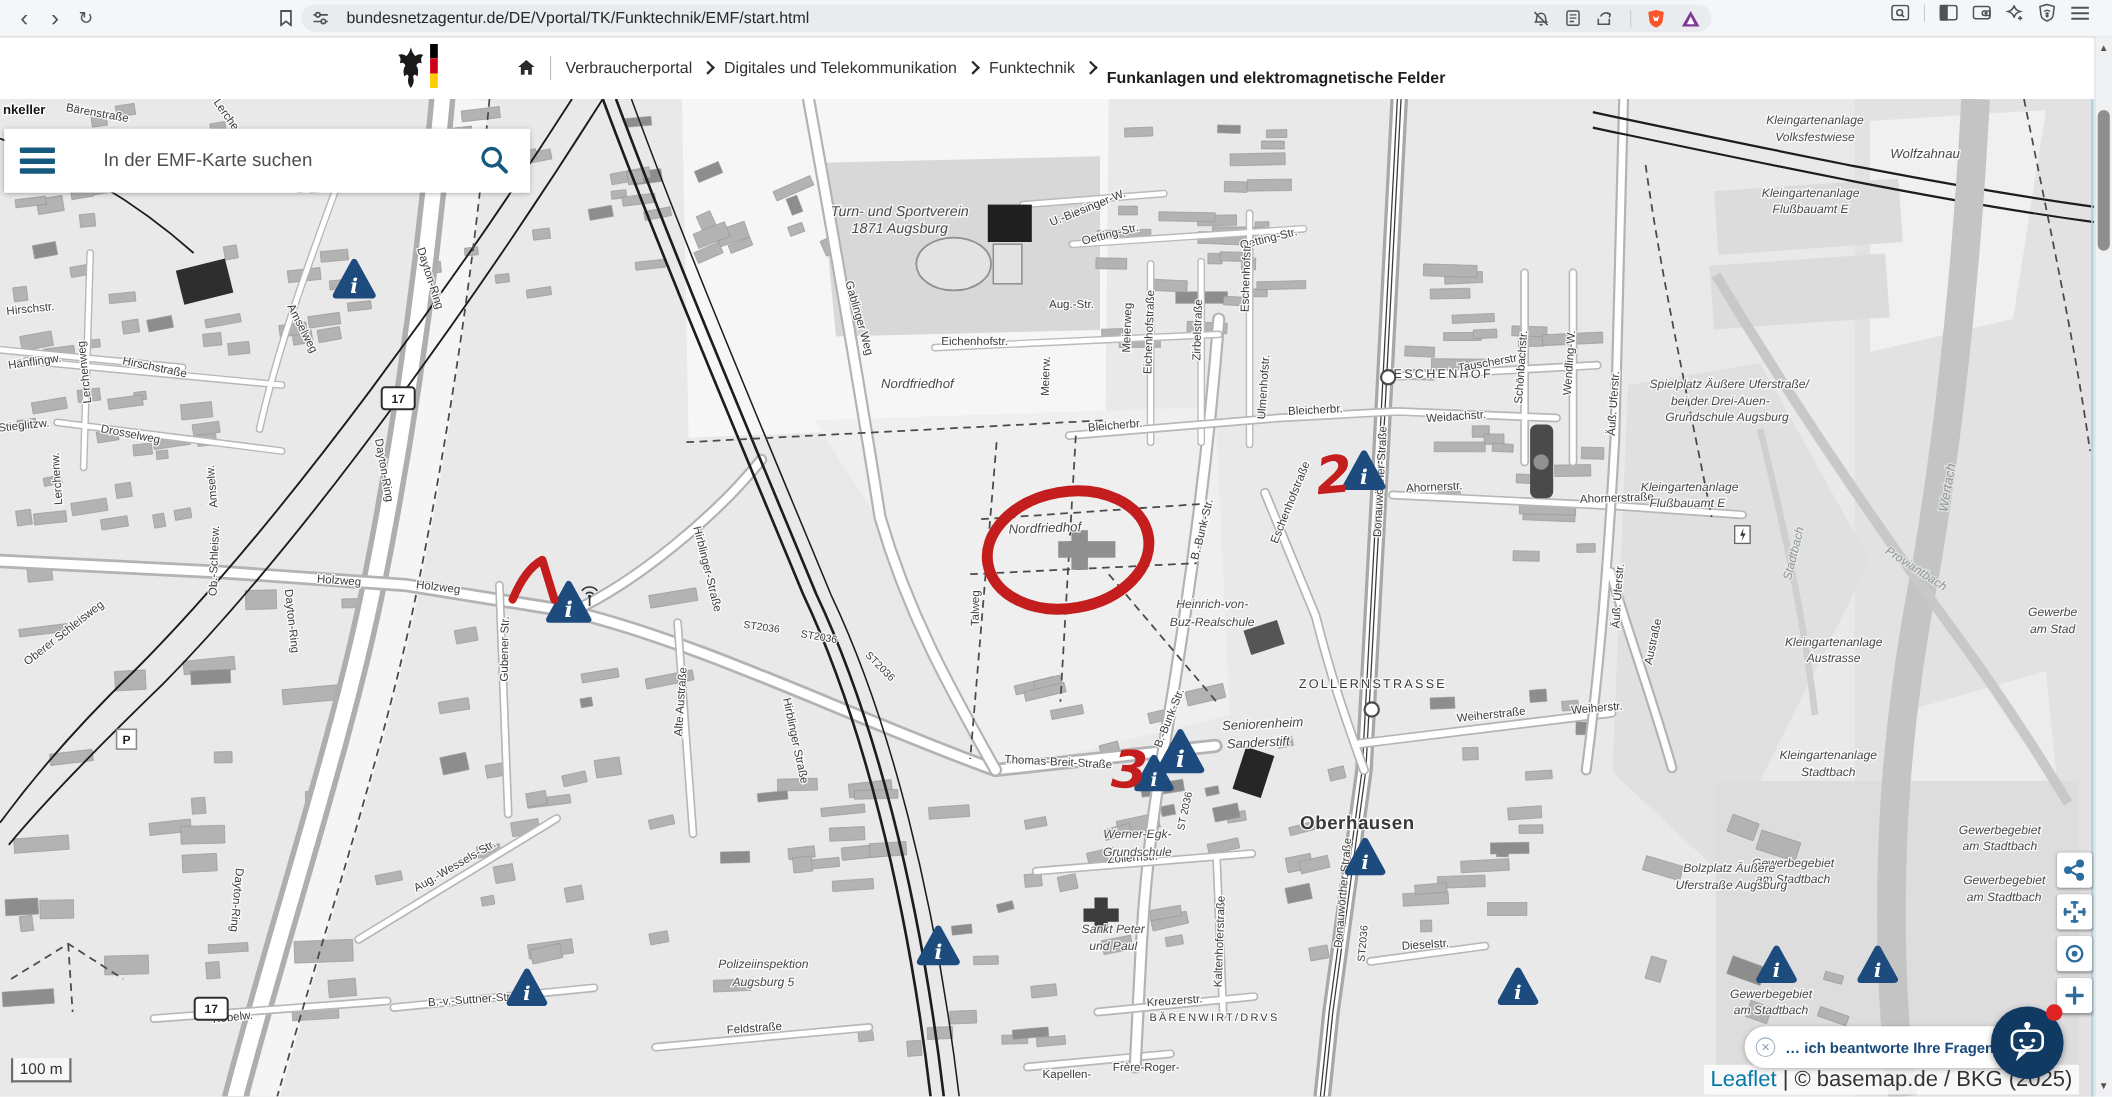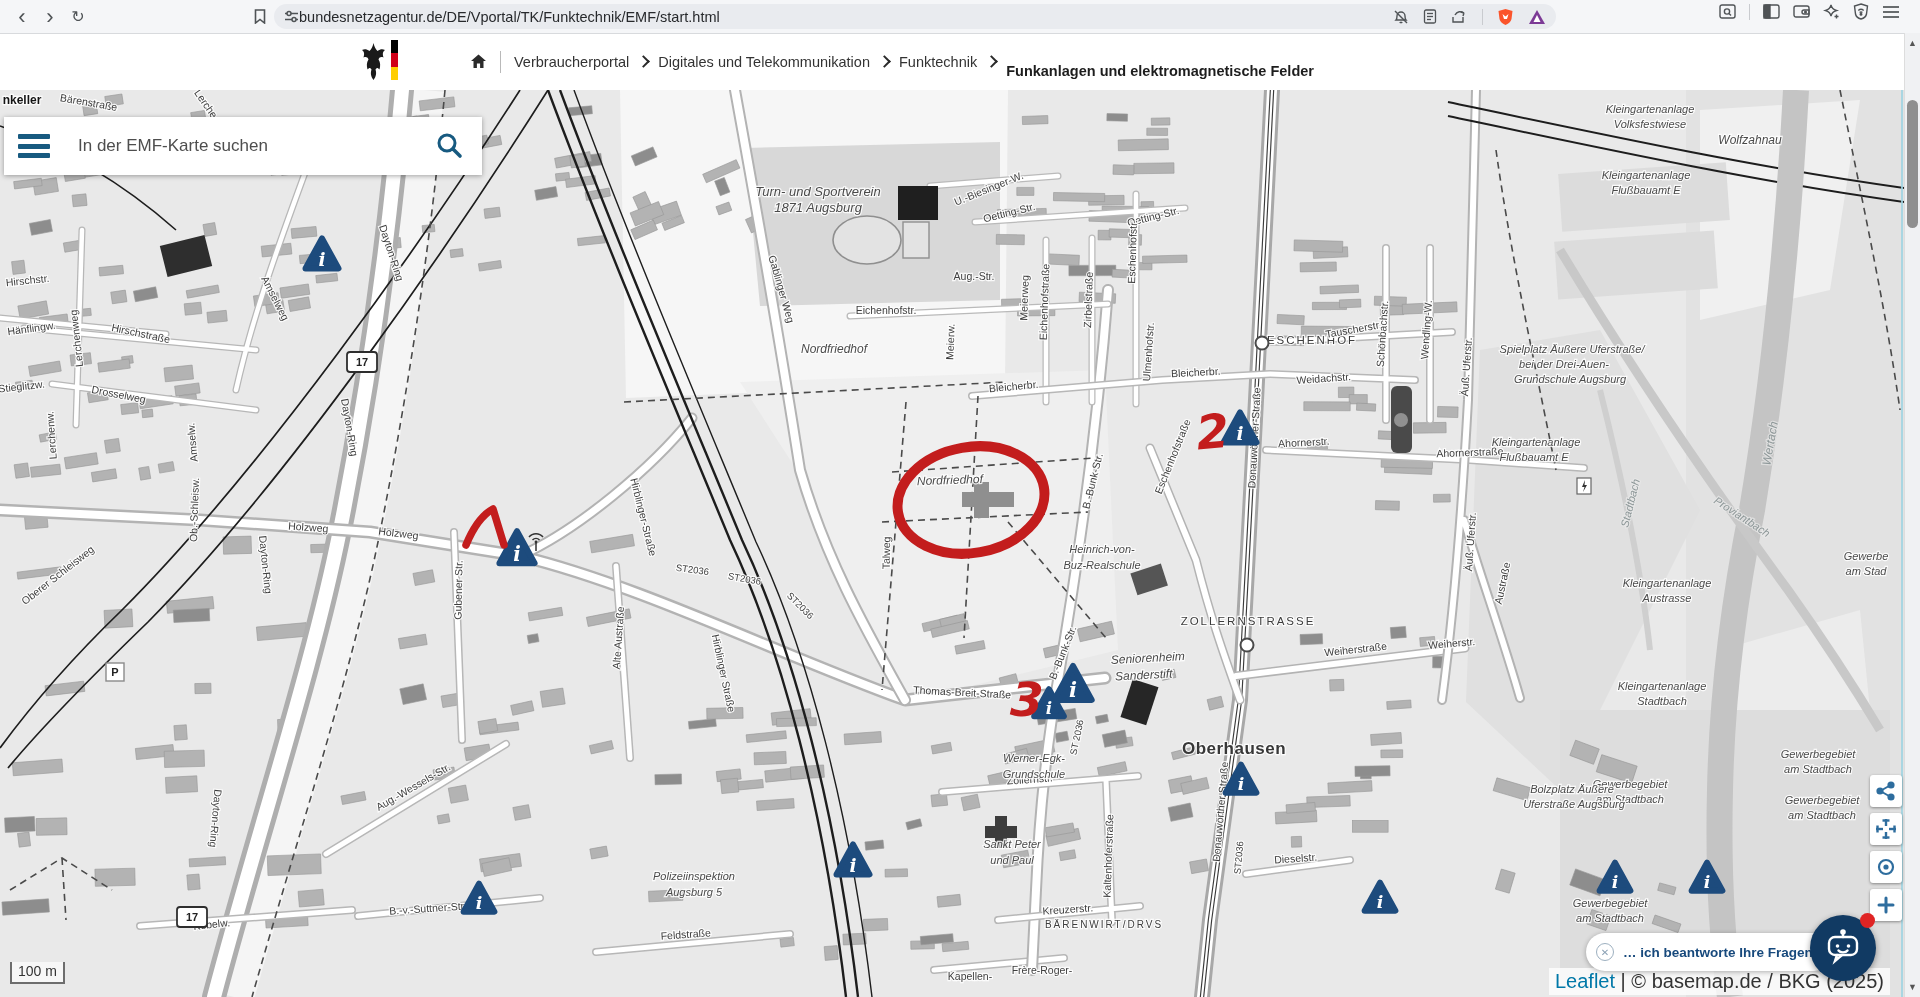--- a/index.html
+++ b/index.html
@@ -6,21 +6,21 @@
   #stage{position:relative;width:1920px;height:997px;overflow:hidden;
          font-family:"Liberation Sans",sans-serif;-webkit-font-smoothing:antialiased;}
   
   #toolbar{position:absolute;left:0;top:0;width:1920px;height:33px;background:#f5f6f8;
            border-bottom:1px solid #d8dadd;display:flex;align-items:center;z-index:60;}
   .tb-btn{width:28px;height:26px;display:flex;align-items:center;justify-content:center;
           color:#4f5356;font-size:20px;border-radius:6px;cursor:pointer;flex:0 0 auto;}
   .tb-glyph{font-size:22px;line-height:1;}
   #url-pill{position:absolute;left:274px;top:4px;width:1282px;height:25px;background:#e9ebef;
             border-radius:13px;display:flex;align-items:center;padding:0 10px;box-sizing:border-box;}
-  #url-text{font-size:14.5px;color:#27292c;margin-left:0;white-space:nowrap;}
+  #url-text{font-size:14.5px;color:#27292c;margin-left:16px;white-space:nowrap;}
   .pill-right{margin-left:auto;display:flex;align-items:center;gap:14px;}
   .vsep{width:1px;height:16px;background:#c9cbcf;}
   #tb-right{position:absolute;right:20px;top:3px;display:flex;align-items:center;gap:13px;}
   
   #site-header{position:absolute;left:0;top:33px;width:1904px;height:57px;background:#ffffff;z-index:40;}
   #gov-logo{position:absolute;left:360px;top:7px;display:flex;align-items:flex-start;}
   #flag-stripe{width:7px;height:40px;margin-left:4px;display:flex;flex-direction:column;}
   #flag-stripe div{flex:1;}
   #breadcrumb{position:absolute;left:470px;top:0;height:57px;display:flex;align-items:center;gap:9px;}
   .bc-home{display:flex;align-items:center;}
@@ -45,21 +45,21 @@
   
   #panel{position:absolute;left:4px;top:117px;width:478px;z-index:30;box-shadow:0 1px 5px rgba(0,0,0,.35);}
   #panel-tabs{display:flex;height:60px;}
   .ptab{flex:1;display:flex;align-items:center;padding-left:24px;font-size:17px;font-weight:700;cursor:pointer;}
   .ptab.active{background:#1f5478;color:#fff;}
   .ptab.inactive{background:#d9d9d9;color:#2e2e2e;}
   #searchbar{height:58px;background:#fff;display:flex;align-items:center;padding:0 14px;box-sizing:border-box;}
   #burger{width:32px;height:24px;display:flex;flex-direction:column;justify-content:space-between;
           cursor:pointer;flex:0 0 auto;background:none;border:none;padding:0;}
   #burger span{display:block;height:5px;background:#175a80;border-radius:1px;}
-  #search-input{flex:1;border:none;outline:none;font-size:17px;color:#333;margin-left:26px;
+  #search-input{flex:1;border:none;outline:none;font-size:17px;color:#333;margin-left:42px;
                 font-family:"Liberation Sans",sans-serif;background:transparent;}
   #search-input::placeholder{color:#4e4e4e;opacity:1;}
   #search-go{background:none;border:none;cursor:pointer;padding:0;margin-right:4px;flex:0 0 auto;}
   
   #scale-ctl{position:absolute;left:10px;top:872px;background:rgba(255,255,255,.65);border:2px solid #6d6d6d;
              border-top:none;font-size:14px;color:#333;padding:0 6px 1px 6px;line-height:19px;z-index:20;}
   #attribution{position:absolute;right:14px;bottom:2px;background:rgba(255,255,255,.78);font-size:20px;
                color:#333;padding:2px 6px;z-index:20;white-space:nowrap;}
   #attribution .lf{color:#0078a8;cursor:pointer;}
   .map-ctl{position:absolute;left:1870px;width:32px;height:32px;background:#fff;border-radius:3px;

